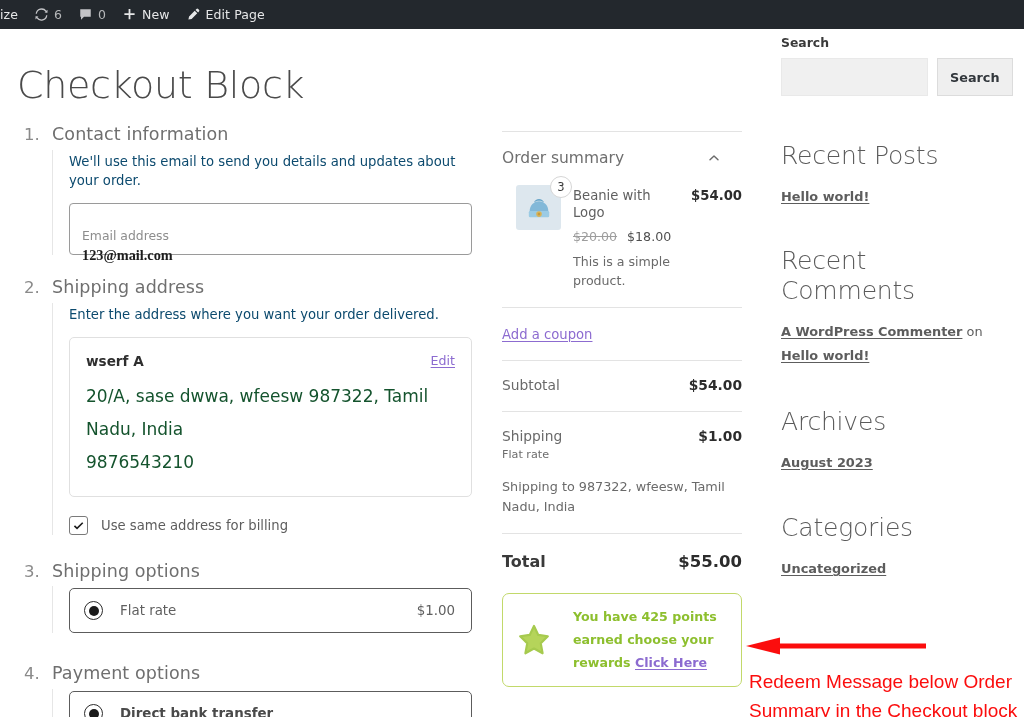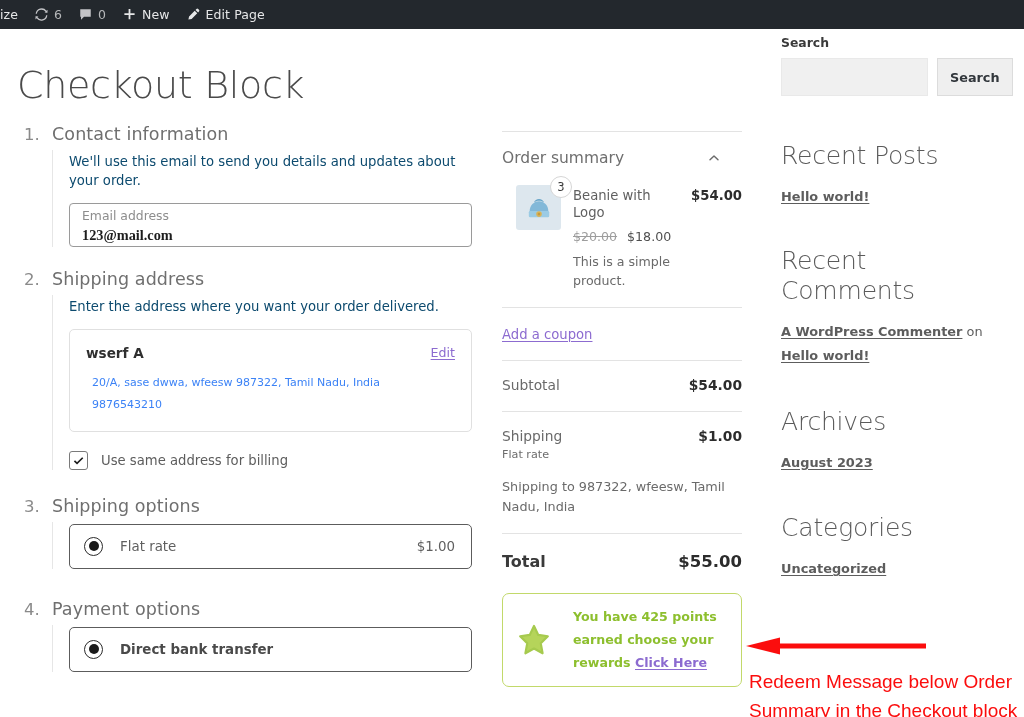--- a/index.html
+++ b/index.html
@@ -54,36 +54,36 @@
   .step-body{ position:relative; padding-left:17px; }
   .step-body:before{
     content:""; position:absolute; left:0; top:-2px; bottom:0;
     width:1px; background:#e6e6e6;
   }
   .step-desc{ font-size:13.2px; color:#0c4a6e; margin:0 0 13px 0; line-height:1.45; }
 
   
   .field{
     border:1px solid #9a9a9a; border-radius:4px; background:#fff;
-    padding:4px 12px 9px 12px; width:403px; height:44px;
+    padding:24px 12px 9px 12px; width:403px; height:52px;
   }
   .field-label{ font-size:12.4px; color:#8d8d8d; line-height:1.35; display:block; }
   .field-value{
     font-size:14.3px; color:#1d1d1d; font-weight:600; line-height:1.4;
     display:block; border:0; outline:0; padding:0; margin:0; width:100%;
     background:transparent; font-family:Liberation Serif, serif;
   }
 
   
   .addr-card{
     border:1px solid #e0e0e0; border-radius:5px; background:#fff;
     width:403px; padding:15px 16px 16px 16px; position:relative;
   }
   .addr-name{ font-size:13.6px; font-weight:700; color:#2f2f2f; margin-bottom:11px; }
-  .addr-line{ font-size:11px; color:#3b82f6; line-height:1.95;margin-left:6px; }
+  .addr-line{ font-size:17px; color:#14532d; line-height:1.95; }
   .addr-edit{
     position:absolute; right:16px; top:15px;
     font-size:12.6px; color:#8c6bd0; text-decoration:underline;
     text-underline-offset:2px; cursor:pointer;
   }
 
   .cb-row{ display:flex; align-items:center; gap:13px; margin-top:19px; }
   .cbox{
     width:19px; height:19px; border:1px solid #7a7a7a; border-radius:3px;
     display:flex; align-items:center; justify-content:center; background:#fff;

